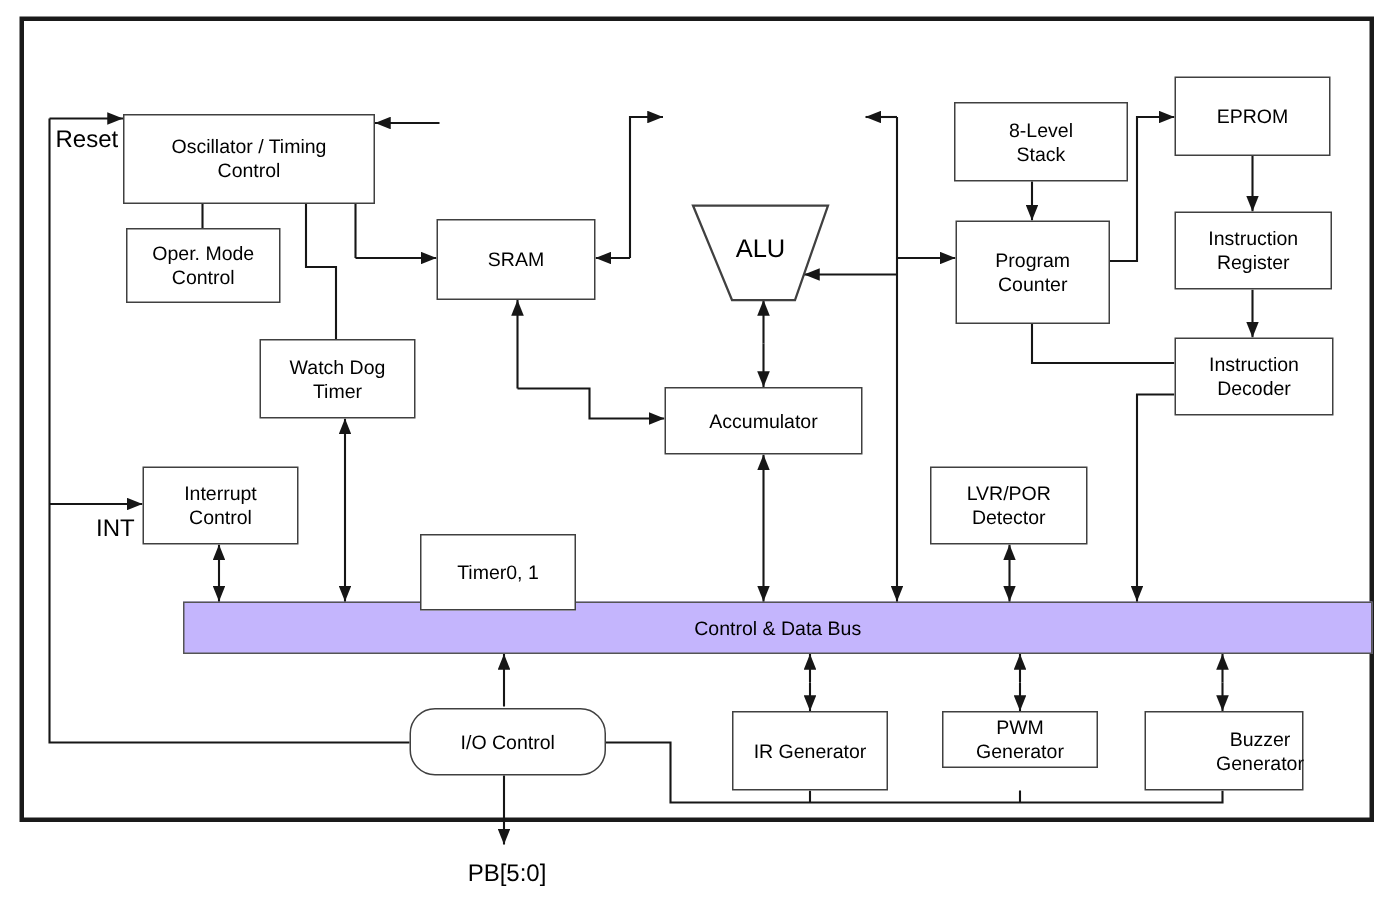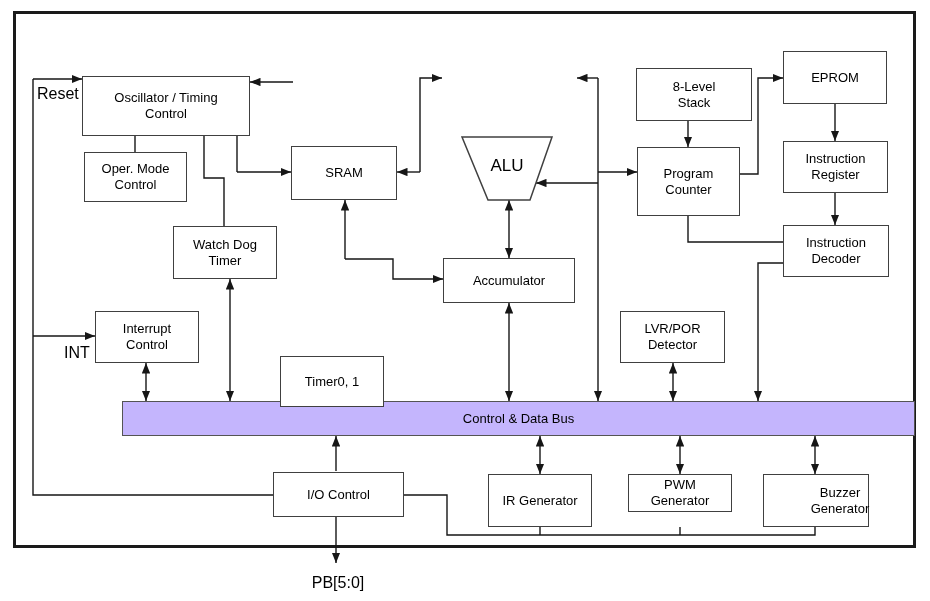--- a/index.html
+++ b/index.html
@@ -129,21 +129,21 @@
   <div class="block" style="left:443px;top:258px;width:132px;height:45px;">Accumulator</div>
 
   <div class="block" style="left:95px;top:311px;width:104px;height:52px;">Interrupt
 Control</div>
 
   <div class="block" style="left:280px;top:311px;width:104px;height:51px;margin-top:45px;">Timer0, 1</div>
 
   <div class="block" style="left:620px;top:311px;width:105px;height:52px;">LVR/POR
 Detector</div>
 
-  <div class="block" style="left:273px;top:472px;width:131px;height:45px;">I/O Control</div>
+  <div class="block" style="left:273px;top:472px;width:131px;height:45px;border-radius:17px;">I/O Control</div>
 
   <div class="block" style="left:488px;top:474px;width:104px;height:53px;">IR Generator</div>
 
   <div class="block" style="left:628px;top:474px;width:104px;height:38px;">PWM
 Generator</div>
 
   <div class="block" style="left:763px;top:474px;width:106px;height:53px;padding-left:48px;">Buzzer
 Generator</div>
 
   <div class="pin-label" style="left:37px;top:85px;width:46px;">Reset</div>

